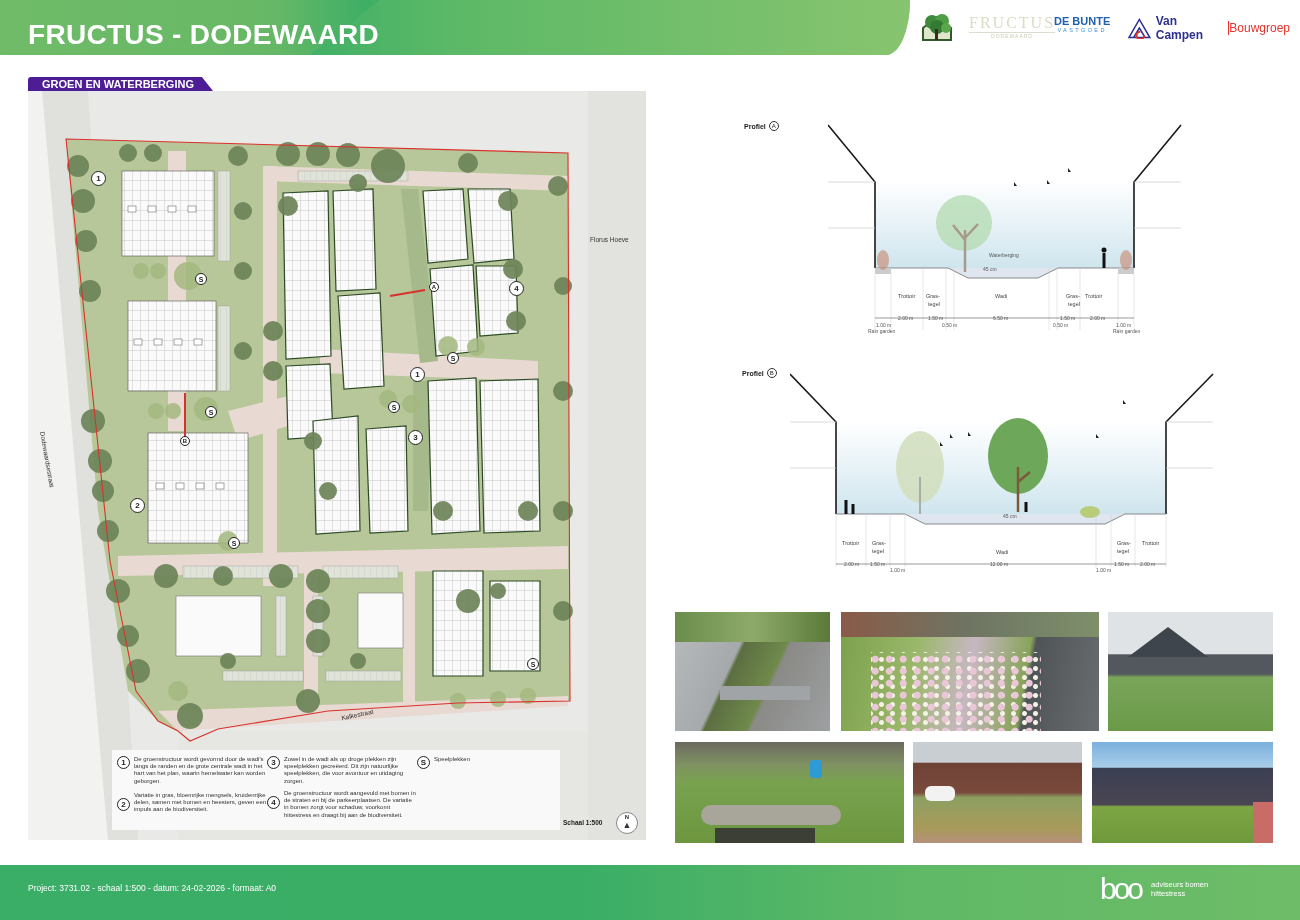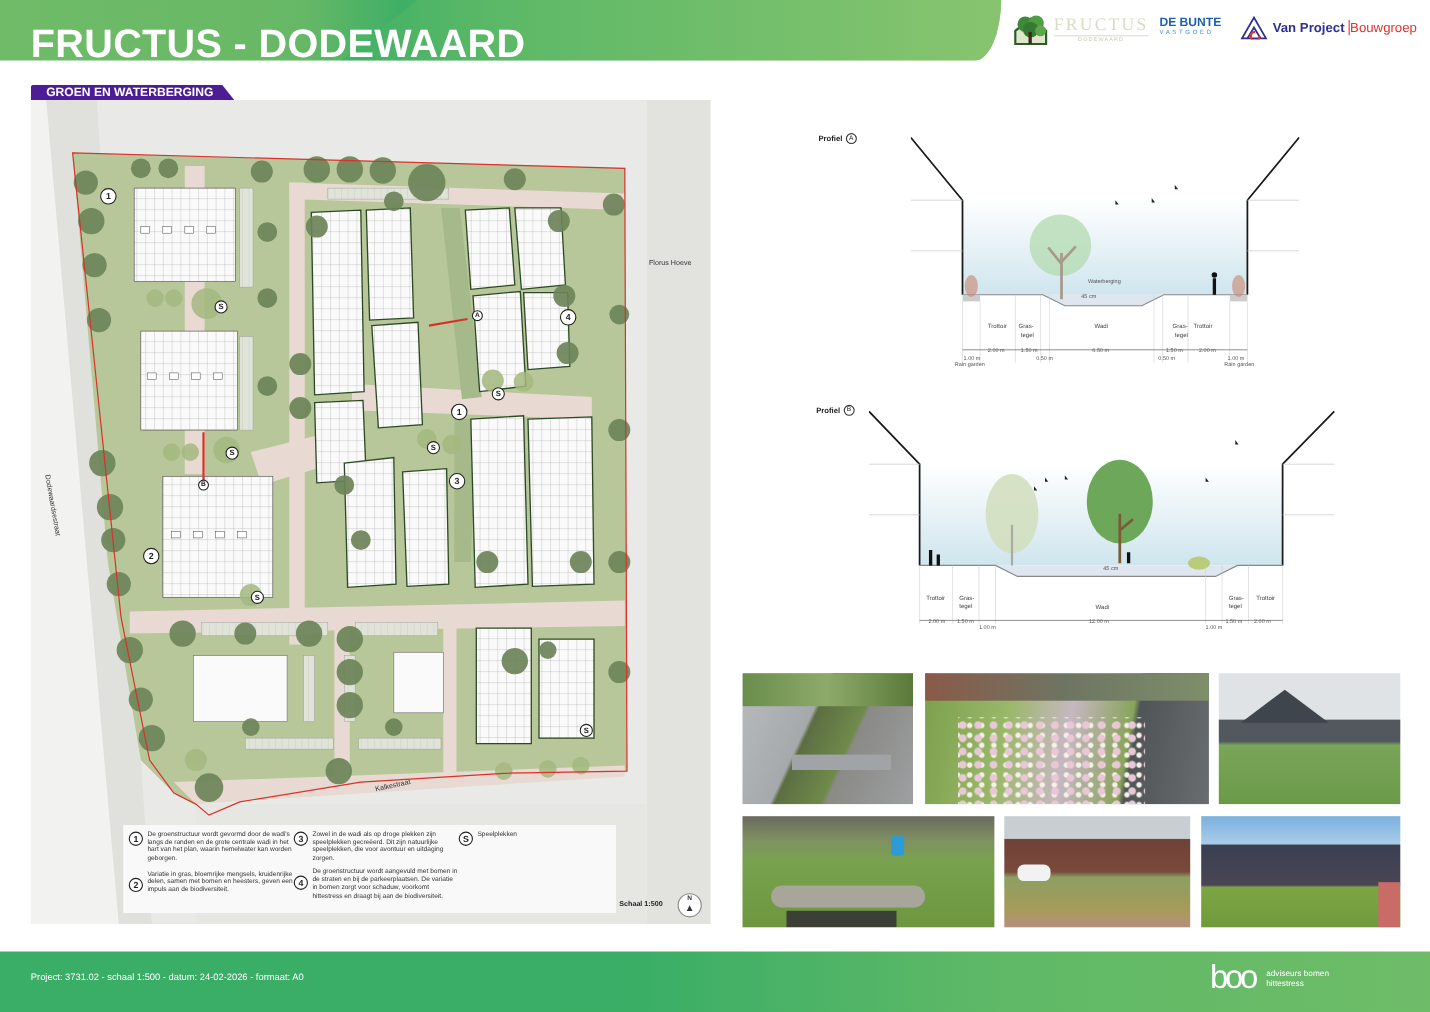--- a/index.html
+++ b/index.html
@@ -1,24 +1,24 @@
 <!DOCTYPE html>
 <html><head>
 <meta charset="utf-8">
 <style>
   *{box-sizing:border-box;margin:0;padding:0}
   html,body{width:1300px;height:920px;overflow:hidden;background:#fff;font-family:"Liberation Sans","DejaVu Sans",sans-serif;color:#222}
   .header{position:absolute;left:0;top:0;width:910px;height:55px;background:linear-gradient(90deg,#6fbb68 0%,#67b866 30%,#3faf66 40%,#5eb866 55%,#7fc06c 80%,#8cc46f 100%);border-bottom-right-radius:24px 55px}
   .header .wedge{position:absolute;left:270px;top:0;width:640px;height:55px;background:linear-gradient(90deg,#3aae66,#5db967 30%,#88c46f);clip-path:polygon(40px 100%,110px 0,100% 0,100% 100%);border-bottom-right-radius:24px 55px}
-  .title{position:absolute;left:28px;top:19px;color:#fff;font-size:36px;font-weight:bold;letter-spacing:.3px}
+  .title{position:absolute;left:28px;top:19px;color:#fff;font-size:28px;font-weight:bold;letter-spacing:.3px}
   .logos{position:absolute;left:920px;top:10px;width:370px;height:38px}
-  .logo-fructus{position:absolute;left:0;top:2px;display:flex;align-items:center;gap:4px}
+  .logo-fructus{position:absolute;left:0;top:2px;display:flex;align-items:center;gap:15px}
   .logo-fructus .word{font-family:"Liberation Serif",serif;font-size:16px;color:#d9dcc4;letter-spacing:2px;line-height:16px}
   .logo-fructus .sub{font-size:5px;color:#c9ccb4;text-align:center;border-top:1px solid #dcdccc;margin-top:1px;letter-spacing:1px}
-  .logo-bunte{position:absolute;left:134px;top:6px;}
+  .logo-bunte{position:absolute;left:134px;top:6px;text-align:center}
   .logo-bunte .b1{font-size:11px;font-weight:bold;color:#1e5fae;line-height:11px}
   .logo-bunte .b2{font-size:5.5px;color:#3b8fd6;letter-spacing:2.4px}
   .logo-vc{position:absolute;left:207px;top:4px;display:flex;align-items:center;gap:4px}
   .logo-vc .v1{font-size:12px;font-weight:bold;color:#2e3191}
   .logo-vc .v2{font-size:12px;color:#e2322b;border-left:1px solid #e2322b;padding-left:0}
 
   .section-tag{position:absolute;left:28px;top:77px;width:185px;height:14px;background:#4c1d95;color:#fff;font-size:11px;font-weight:bold;padding-left:14px;line-height:14px;clip-path:polygon(0 0,94% 0,100% 100%,0 100%);border-top-left-radius:3px}
   .map{position:absolute;left:28px;top:91px;width:618px;height:749px;background:#ecedeb;overflow:hidden}
   .map svg{position:absolute;left:0;top:0}
   .legend{position:absolute;left:112px;top:750px;width:448px;height:80px;background:rgba(250,250,250,.95)}
@@ -65,21 +65,21 @@
   </div>
   <div class="logo-bunte">
     <div class="b1">DE BUNTE</div>
     <div class="b2">VASTGOED</div>
   </div>
   <div class="logo-vc">
     <svg width="26" height="22" viewBox="0 0 26 22">
       <path d="M2 21 L13 2 L24 21 Z M7 21 L13 11 L19 21" fill="none" stroke="#2e3191" stroke-width="1.6"></path>
       <path d="M14 15 a4 4 0 1 0 4 4" fill="none" stroke="#e2322b" stroke-width="2.2"></path>
     </svg>
-    <span class="v1">Van Project</span>
+    <span class="v1">Van Campen</span>
     <span class="v2">Bouwgroep</span>
   </div>
 </div>
 
 <div class="section-tag">GROEN EN WATERBERGING</div>
 <div class="map">
   <svg width="618" height="749" viewBox="0 0 618 749">
     <defs>
       <pattern id="roof" width="8" height="10" patternUnits="userSpaceOnUse">
         <rect width="8" height="10" fill="#fafafa"></rect>

